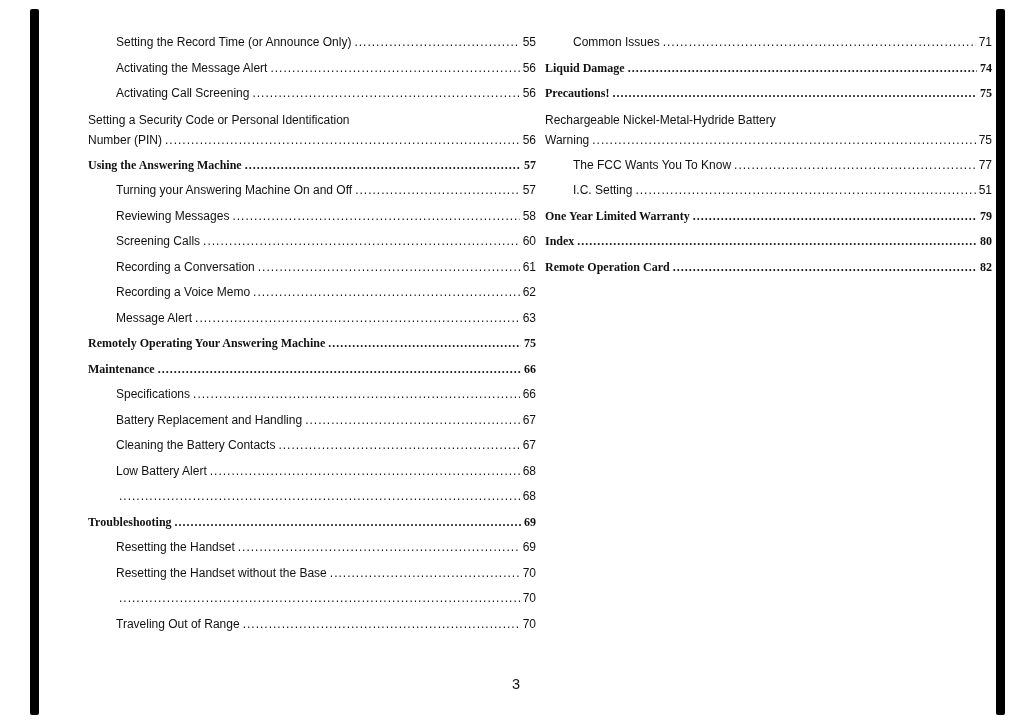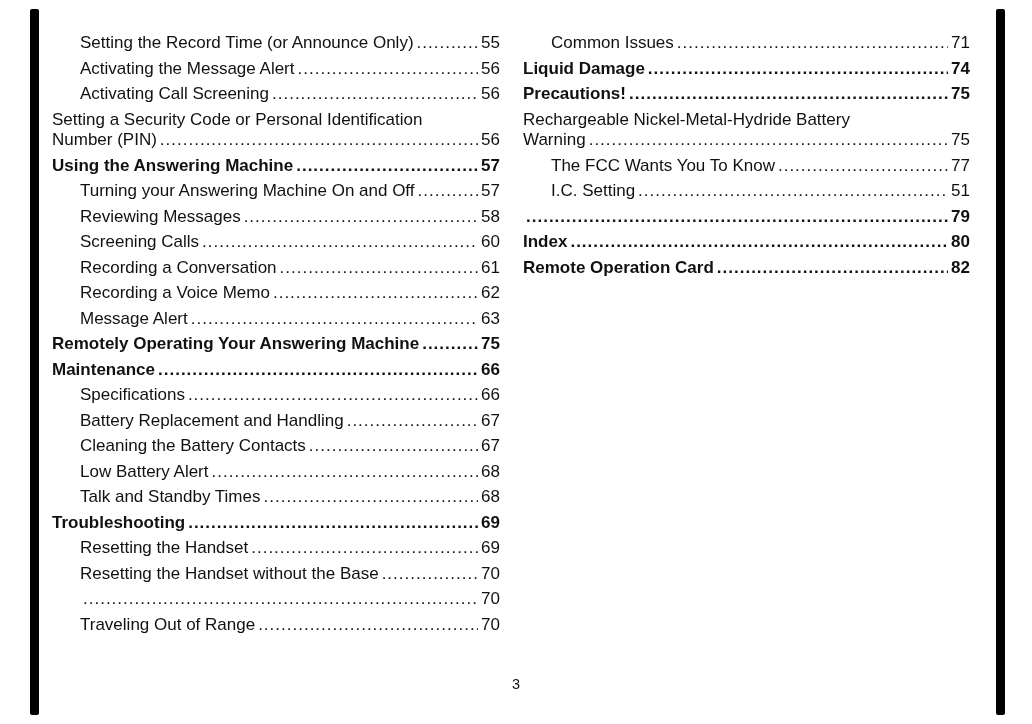--- a/index.html
+++ b/index.html
@@ -19,27 +19,28 @@
     width: 9px;
     background: #000000;
     border-radius: 2px;
   }
   .edge-left  { left: 30px; }
   .edge-right { left: 996px; }
 
   .toc-col {
     position: absolute;
     top: 30px;
-    font-size: 17px;
+    font-size: 12px;
+    margin-left: 36px;
   }
   .col-left  { left: 52px;  width: 448px; }
-  .col-right { left: 523px; width: 447px; }
+  .col-right { left: 509px; width: 447px; }
 
   .toc-entry { display: block; }
-  .toc-entry.bold { font-weight: bold; }
+  .toc-entry.bold { font-weight: bold; font-family: Liberation Serif, serif; }
   .toc-entry.indent { padding-left: 28px; }
 
   .toc-entry .row {
     display: flex;
     align-items: baseline;
     line-height: 25.5px;
   }
   .toc-entry .prefix { line-height: 20px; }
   .toc-entry.wrapped { padding: 3px 0; }
   .toc-entry.wrapped .row { line-height: 20px; }
@@ -191,21 +192,20 @@
       </div>
       <div class="toc-entry indent">
         <div class="row">
           <span class="label">Low Battery Alert</span>
           <span class="leader"></span>
           <span class="pagenum">68</span>
         </div>
       </div>
       <div class="toc-entry indent">
         <div class="row">
-          <span class="label">Talk and Standby Times</span>
           <span class="leader"></span>
           <span class="pagenum">68</span>
         </div>
       </div>
       <div class="toc-entry bold">
         <div class="row">
           <span class="label">Troubleshooting</span>
           <span class="leader"></span>
           <span class="pagenum">69</span>
         </div>
@@ -277,20 +277,21 @@
       </div>
       <div class="toc-entry indent">
         <div class="row">
           <span class="label">I.C. Setting</span>
           <span class="leader"></span>
           <span class="pagenum">51</span>
         </div>
       </div>
       <div class="toc-entry bold">
         <div class="row">
+          <span class="label">One Year Limited Warranty</span>
           <span class="leader"></span>
           <span class="pagenum">79</span>
         </div>
       </div>
       <div class="toc-entry bold">
         <div class="row">
           <span class="label">Index</span>
           <span class="leader"></span>
           <span class="pagenum">80</span>
         </div>

